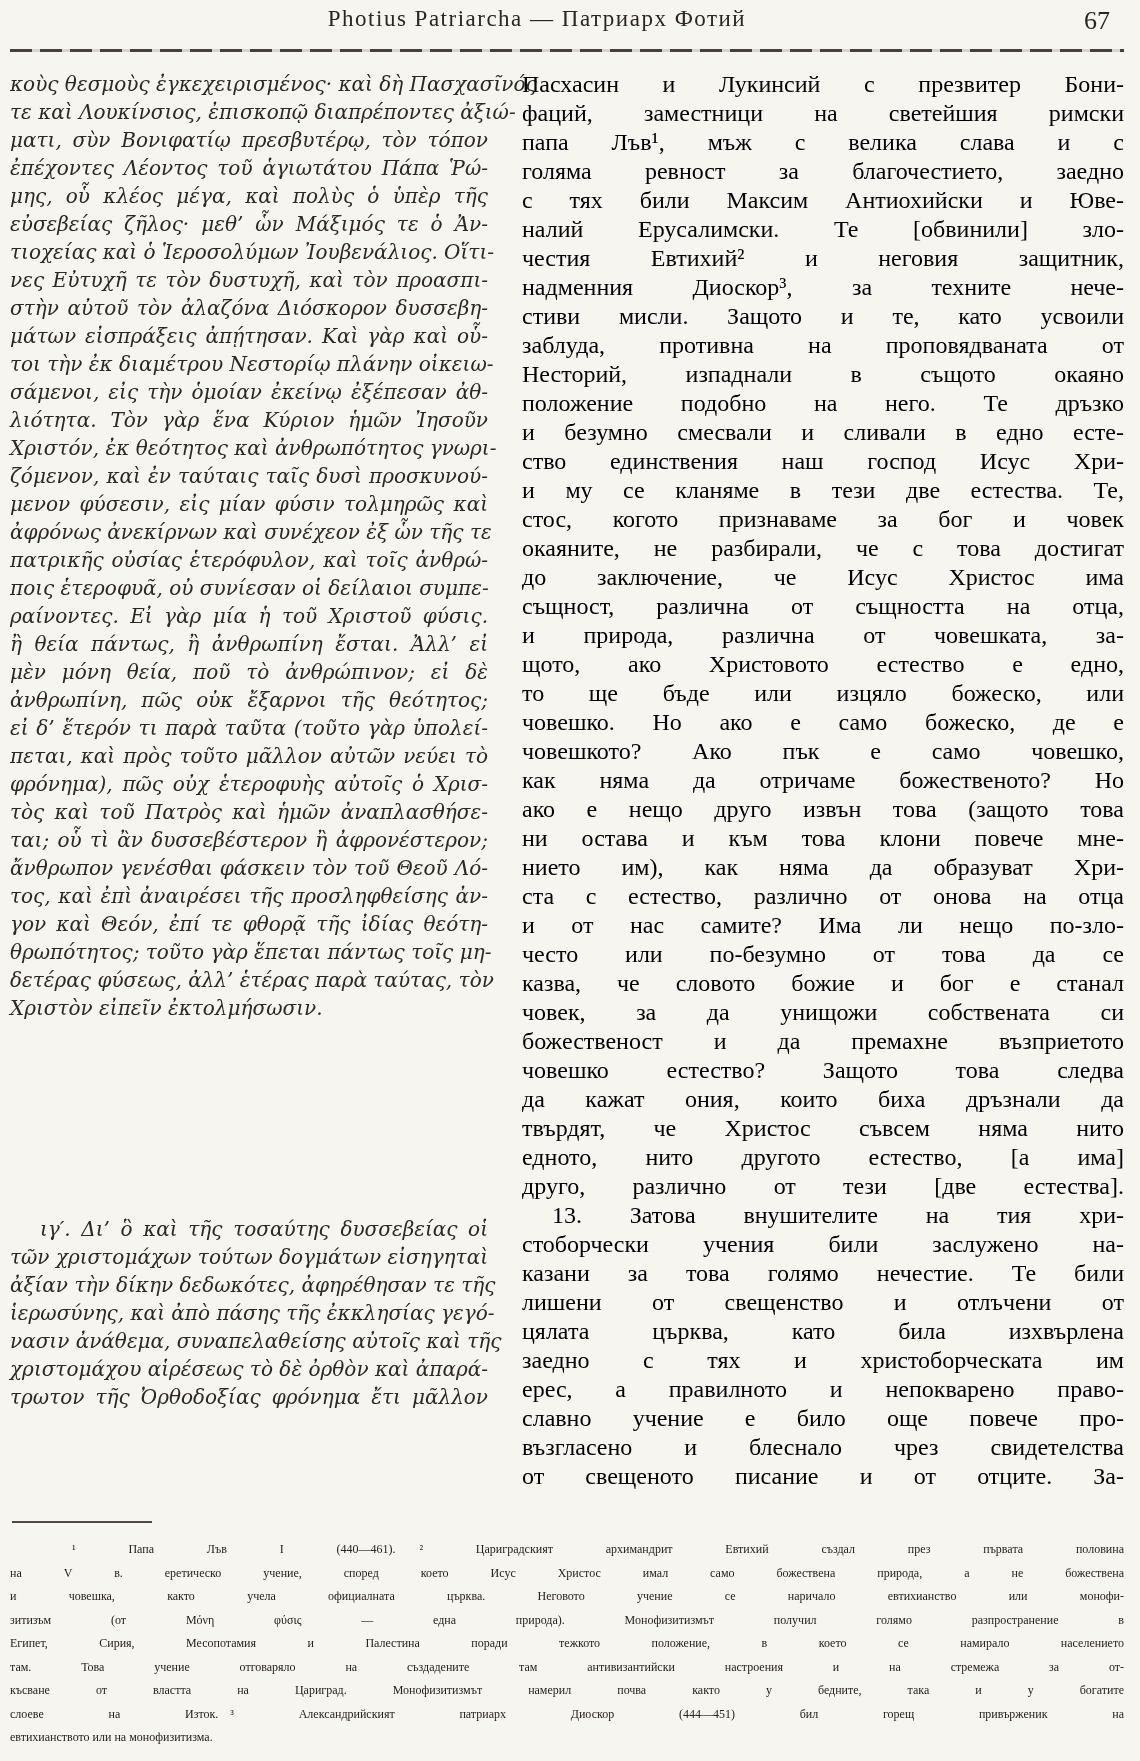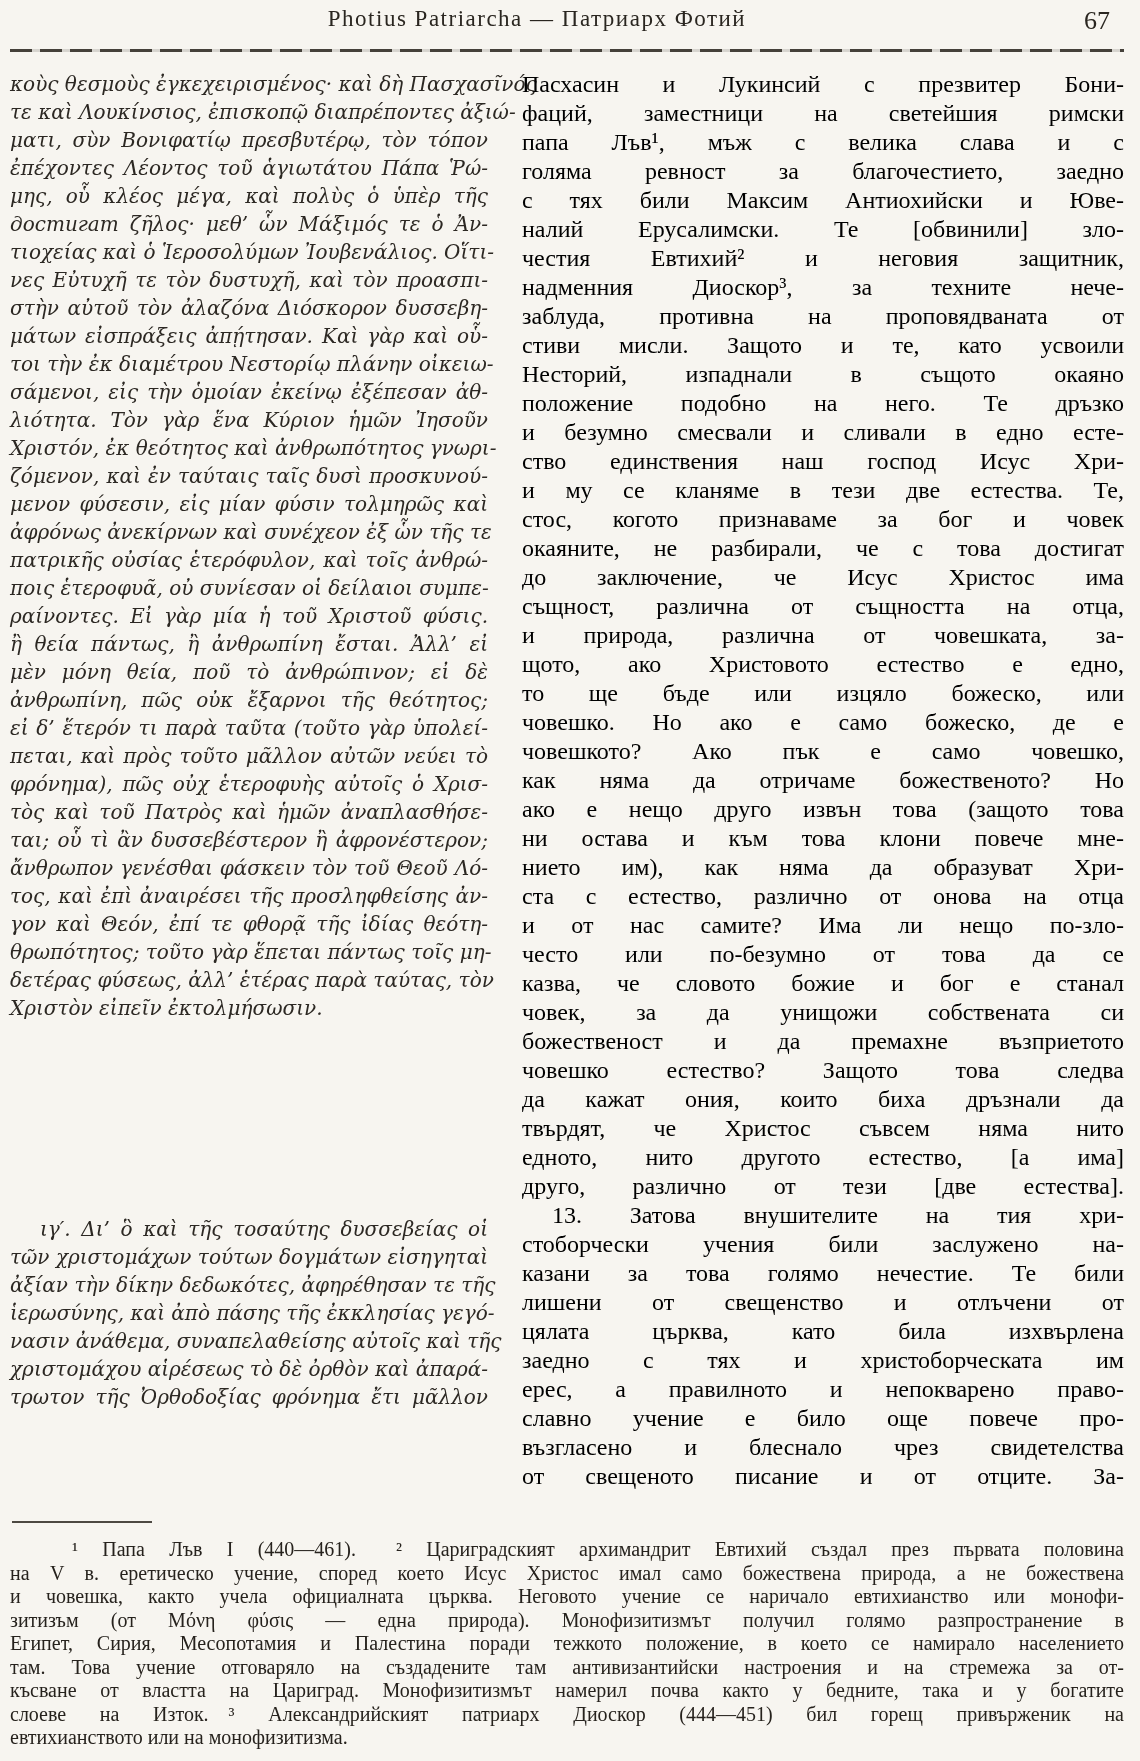--- a/index.html
+++ b/index.html
@@ -39,21 +39,21 @@
 
   .tline { text-align:justify; text-align-last:justify; white-space:nowrap; overflow:visible; }
   .tline.noj { text-align-last:left; }
   .para.gap { margin-top:193px; }
   .columns .para.indent .tline:first-child { text-indent:30px; }
 
   
   .footrule { margin-top:30px; margin-left:2px; width:140px; height:2px; background:#4d4942; }
   .footnotes {
     margin-top:15px;
-    font-size:20px; line-height:23.5px; color:#26221d;
+    font-size:12px; line-height:23.5px; color:#26221d;
   }
   .footnotes .para.indent .tline:first-child { text-indent:62px; }
 </style>
 </head>
 <body>
 
 <div class="page">
 
   <div class="header">
     <div class="title">Photius Patriarcha — Патриарх Фотий</div>
@@ -62,21 +62,21 @@
   <div class="headrule"></div>
 
   <div class="columns">
     <div class="col-greek">
         <div class="para">
           <div class="tline">κοὺς θεσμοὺς ἐγκεχειρισμένος· καὶ δὴ Πασχασῖνός</div>
           <div class="tline">τε καὶ Λουκίνσιος, ἐπισκοπῷ διαπρέποντες ἀξιώ-</div>
           <div class="tline">ματι, σὺν Βονιφατίῳ πρεσβυτέρῳ, τὸν τόπον</div>
           <div class="tline">ἐπέχοντες Λέοντος τοῦ ἁγιωτάτου Πάπα Ῥώ-</div>
           <div class="tline">μης, οὗ κλέος μέγα, καὶ πολὺς ὁ ὑπὲρ τῆς</div>
-          <div class="tline">достигат ζῆλος· μεθ’ ὧν Μάξιμός τε ὁ Ἀν-</div>
+          <div class="tline">εὐσεβείας ζῆλος· μεθ’ ὧν Μάξιμός τε ὁ Ἀν-</div>
           <div class="tline">τιοχείας καὶ ὁ Ἱεροσολύμων Ἰουβενάλιος. Οἵτι-</div>
           <div class="tline">νες Εὐτυχῆ τε τὸν δυστυχῆ, καὶ τὸν προασπι-</div>
           <div class="tline">στὴν αὐτοῦ τὸν ἀλαζόνα Διόσκορον δυσσεβη-</div>
           <div class="tline">μάτων εἰσπράξεις ἀπῄτησαν. Καὶ γὰρ καὶ οὗ-</div>
           <div class="tline">τοι τὴν ἐκ διαμέτρου Νεστορίῳ πλάνην οἰκειω-</div>
           <div class="tline">σάμενοι, εἰς τὴν ὁμοίαν ἐκείνῳ ἐξέπεσαν ἀθ-</div>
           <div class="tline">λιότητα. Τὸν γὰρ ἕνα Κύριον ἡμῶν Ἰησοῦν</div>
           <div class="tline">Χριστόν, ἐκ θεότητος καὶ ἀνθρωπότητος γνωρι-</div>
           <div class="tline">ζόμενον, καὶ ἐν ταύταις ταῖς δυσὶ προσκυνού-</div>
           <div class="tline">μενον φύσεσιν, εἰς μίαν φύσιν τολμηρῶς καὶ</div>
@@ -113,22 +113,22 @@
     <div class="col-bg">
         <div class="para">
           <div class="tline">Пасхасин и Лукинсий с презвитер Бони-</div>
           <div class="tline">фаций, заместници на светейшия римски</div>
           <div class="tline">папа Лъв¹, мъж с велика слава и с</div>
           <div class="tline">голяма ревност за благочестието, заедно</div>
           <div class="tline">с тях били Максим Антиохийски и Юве-</div>
           <div class="tline">налий Ерусалимски. Те [обвинили] зло-</div>
           <div class="tline">честия Евтихий² и неговия защитник,</div>
           <div class="tline">надменния Диоскор³, за техните нече-</div>
+          <div class="tline">стиви мисли. Защото и те, като усвоили</div>
           <div class="tline">заблуда, противна на проповядваната от</div>
-          <div class="tline">стиви мисли. Защото и те, като усвоили</div>
           <div class="tline">Несторий, изпаднали в същото окаяно</div>
           <div class="tline">положение подобно на него. Те дръзко</div>
           <div class="tline">и безумно смесвали и сливали в едно есте-</div>
           <div class="tline">ство единствения наш господ Исус Хри-</div>
           <div class="tline">и му се кланяме в тези две естества. Те,</div>
           <div class="tline">стос, когото признаваме за бог и човек</div>
           <div class="tline">окаяните, не разбирали, че с това достигат</div>
           <div class="tline">до заключение, че Исус Христос има</div>
           <div class="tline">същност, различна от същността на отца,</div>
           <div class="tline">и природа, различна от човешката, за-</div>

